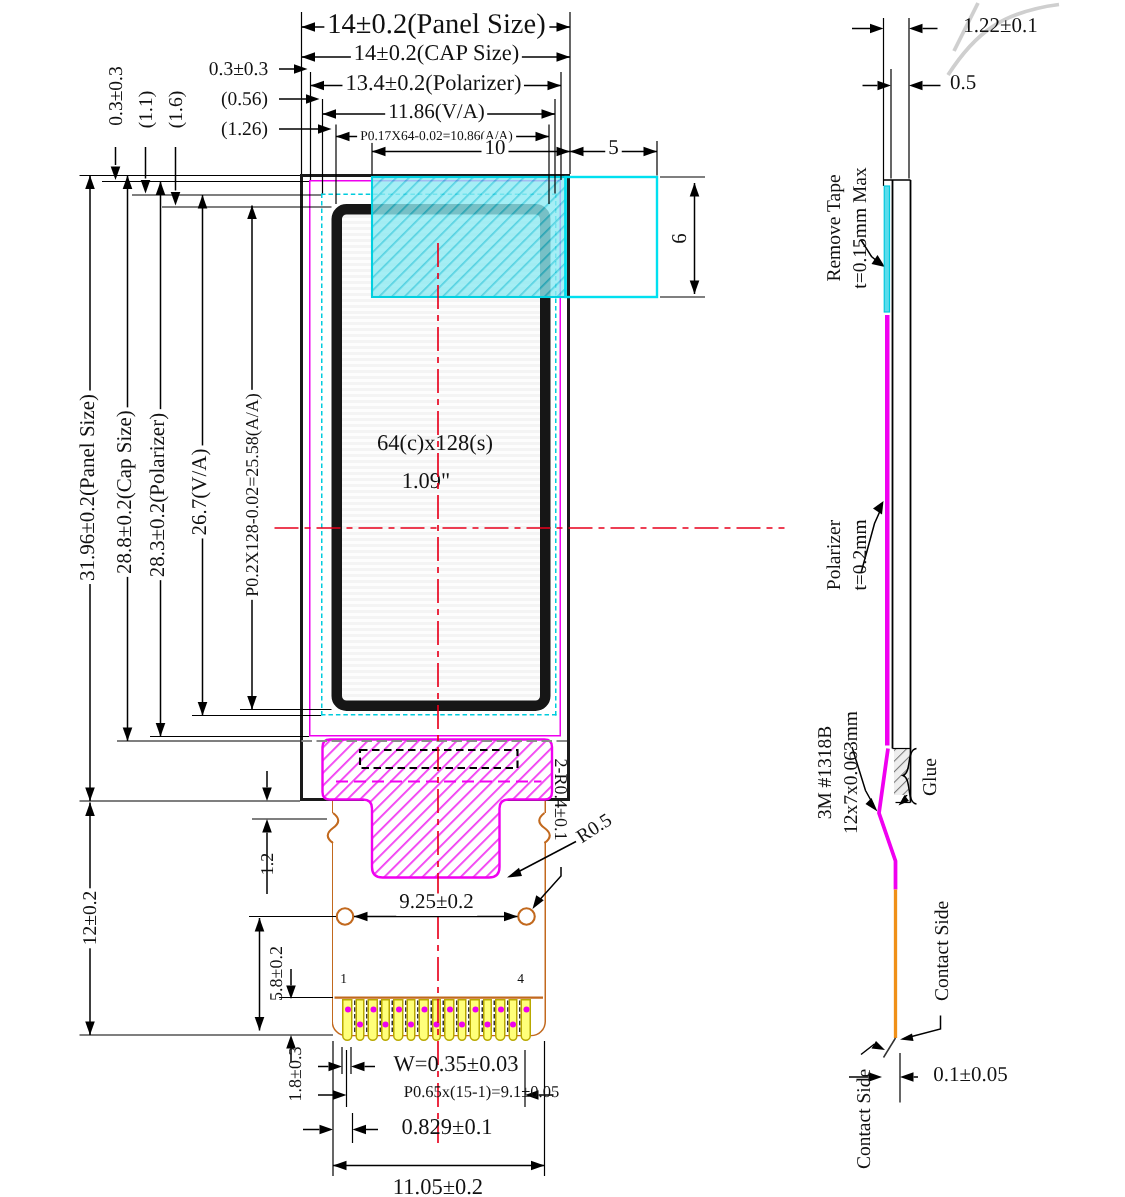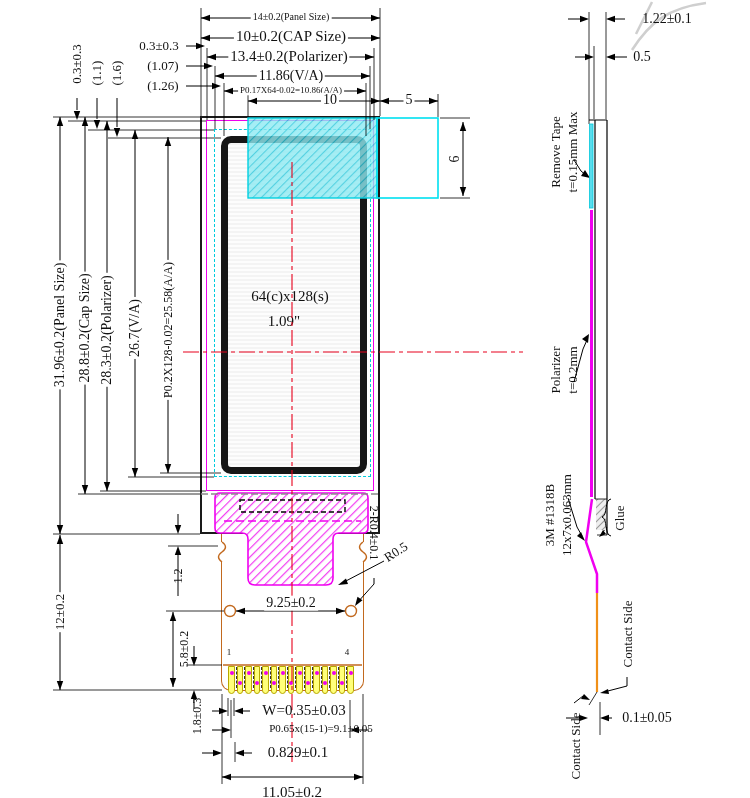--- a/index.html
+++ b/index.html
@@ -311,30 +311,30 @@
       <rect x="596" y="499" width="10" height="31" fill="url(#hGray)"></rect>
       <line x1="595" y1="499" x2="607" y2="499" stroke="#000" stroke-width="0.8"></line>
       <line x1="597" y1="535" x2="607" y2="535" stroke="#000" stroke-width="0.8"></line>
       <polyline points="592,499 586,542 597,574 597,593" fill="none" stroke="#f000f0" stroke-width="2.5"></polyline>
       <line x1="597" y1="593" x2="597" y2="692" stroke="#f09018" stroke-width="2.2"></line>
       <line x1="597" y1="692" x2="589" y2="705" stroke="#333" stroke-width="1"></line>
       <path d="M611,499 C604,500 608,515 602,517 C608,519 604,535 611,536" fill="none" stroke="#000" stroke-width="1"></path>
     </g>
   </svg>
 
-  <div class="lbl c" style="left:291px; top:17px; font-size:10px;text-align:right;">14±0.2(Panel Size)</div>
-  <div class="lbl c" style="left:291px; top:37px; font-size:15px;">10±0.2(CAP Size)</div>
+  <div class="lbl c" style="left:291px; top:17px; font-size:19px;text-align:right;">14±0.2(Panel Size)</div>
+  <div class="lbl c" style="left:291px; top:37px; font-size:15px;">14±0.2(CAP Size)</div>
   <div class="lbl c" style="left:289px; top:57px; font-size:15px;">13.4±0.2(Polarizer)</div>
   <div class="lbl c" style="left:291px; top:76px; font-size:14px;">11.86(V/A)</div>
   <div class="lbl c" style="left:291px; top:91px; font-size:9px;">P0.17X64-0.02=10.86(A/A)</div>
   <div class="lbl c" style="left:330px; top:100px; font-size:14px;">10</div>
   <div class="lbl c" style="left:409px; top:100px; font-size:14px;">5</div>
 
   <div class="lbl c nobg" style="left:159px; top:46px; font-size:13px;">0.3±0.3</div>
-  <div class="lbl c nobg" style="left:163px; top:66px; font-size:13px;">(1.07)</div>
+  <div class="lbl c nobg" style="left:163px; top:66px; font-size:13px;">(0.56)</div>
   <div class="lbl c nobg" style="left:163px; top:86px; font-size:13px;">(1.26)</div>
   <div class="lbl r nobg" style="left:77px; top:64px; font-size:13px;">0.3±0.3</div>
   <div class="lbl r nobg" style="left:97px; top:73px; font-size:13px;">(1.1)</div>
   <div class="lbl r nobg" style="left:117px; top:73px; font-size:13px;">(1.6)</div>
 
   <div class="lbl r" style="left:60px; top:325px; font-size:14px;">31.96±0.2(Panel Size)</div>
   <div class="lbl r" style="left:85px; top:328px; font-size:14px;">28.8±0.2(Cap Size)</div>
   <div class="lbl r" style="left:107px; top:330px; font-size:14px;">28.3±0.2(Polarizer)</div>
   <div class="lbl r" style="left:135px; top:328px; font-size:14px;">26.7(V/A)</div>
   <div class="lbl r" style="left:168px; top:330px; font-size:12px;">P0.2X128-0.02=25.58(A/A)</div>

